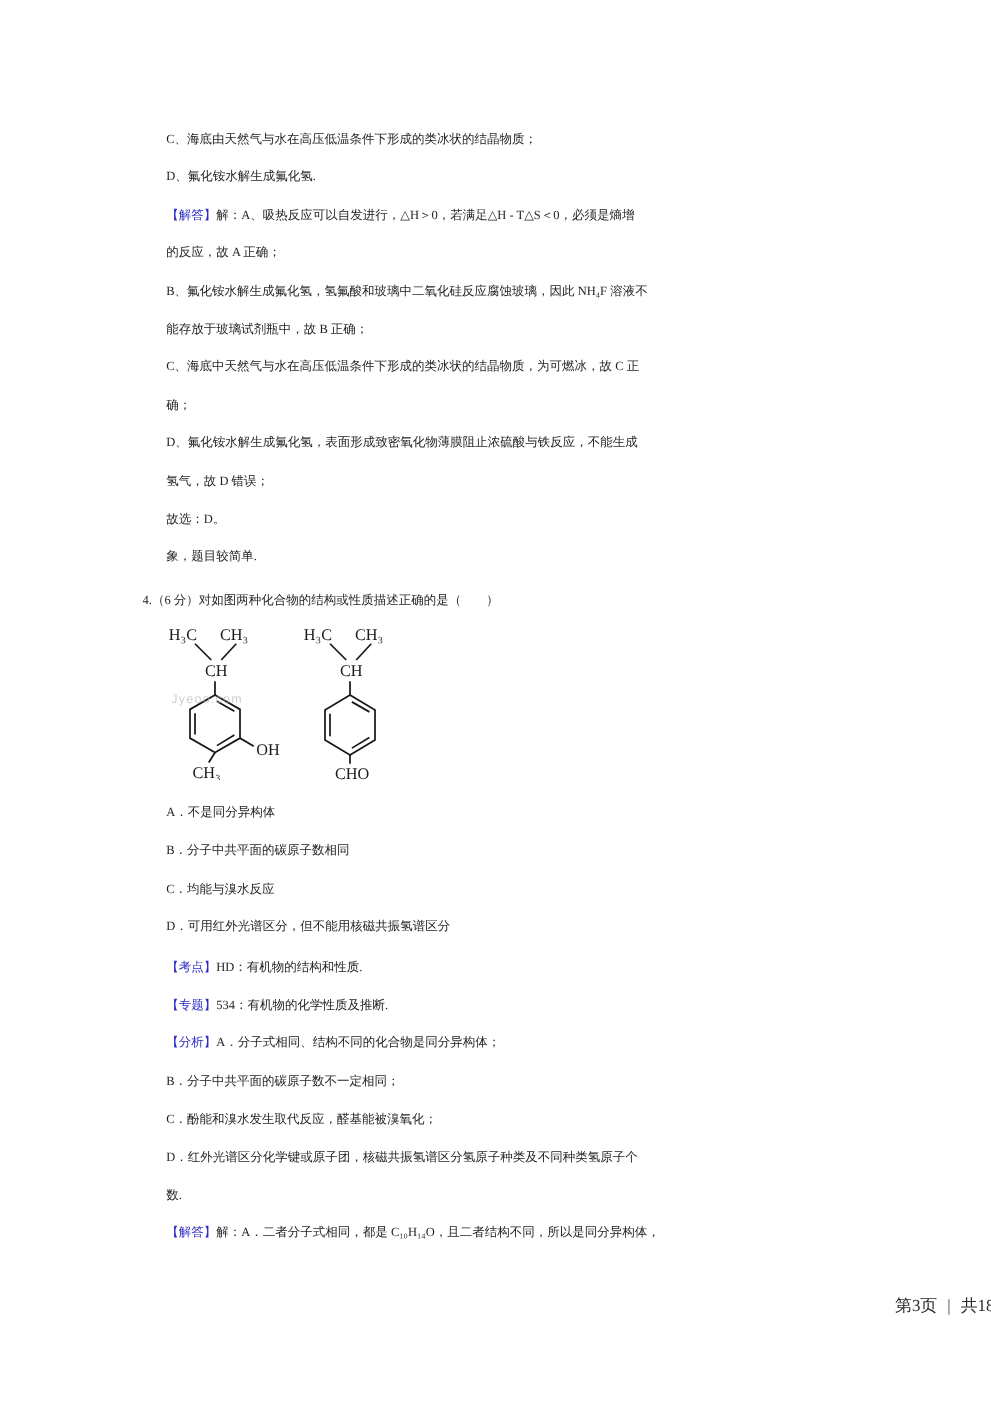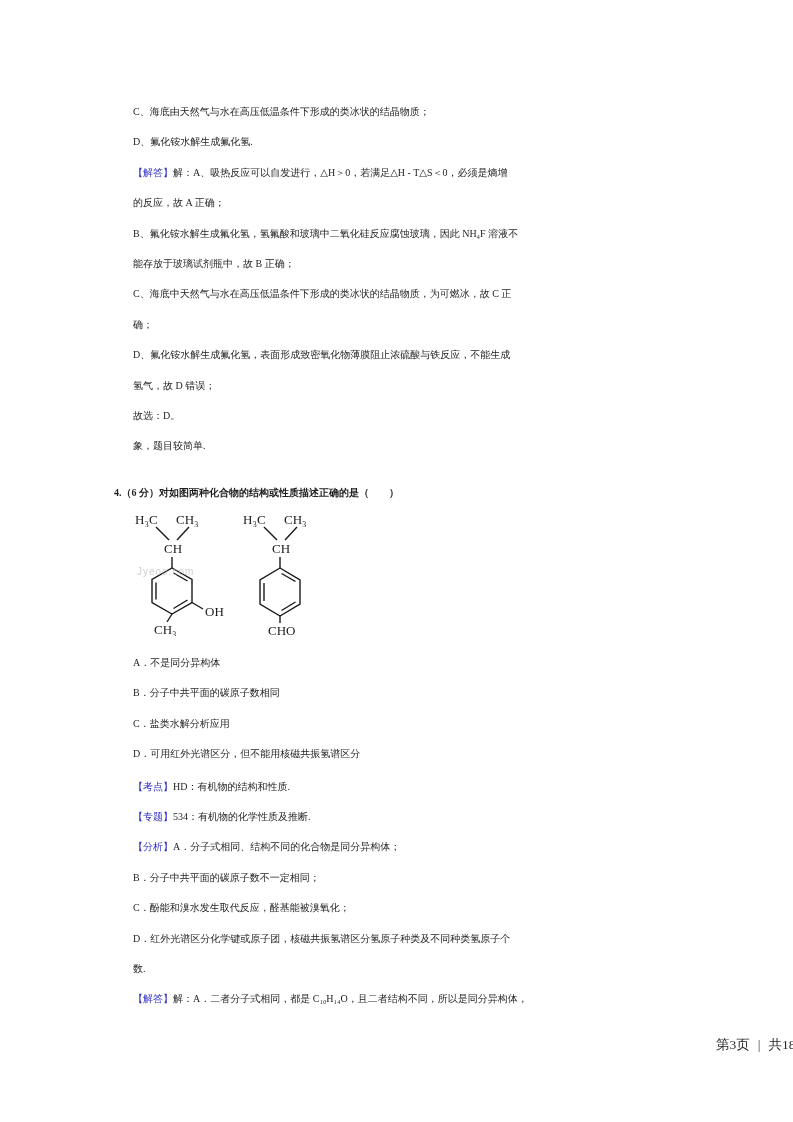--- a/index.html
+++ b/index.html
@@ -7,21 +7,21 @@
     width:793px; height:1122px; position:relative; overflow:hidden;
     background:#ffffff; color:#1f1f1f;
     font-family:"Liberation Serif","DejaVu Serif",serif;
   }
   .content { position:absolute; left:133px; top:97px; width:600px; }
   .line {
     height:30.4px; line-height:30.4px; font-size:10px;
     white-space:nowrap; color:#1f1f1f;
   }
   .blue { color:#2e2ec4;text-align:right; }
-  .q-line { margin-left:-19px; margin-top:16px;font-weight:bold; }
+  .q-line { margin-left:-19px; margin-top:4px; }
   .molecules {
     position:relative; display:flex; gap:2px; align-items:flex-start;
     margin:2px 0 2px 0; height:126px;
   }
   .molecules svg { display:block; }
   .mol-text { font-family:"Liberation Serif","DejaVu Serif",serif; font-size:13px; fill:#1a1a1a; }
   .bond { stroke:#1a1a1a; stroke-width:1.4; }
   .ring  { fill:none; stroke:#1a1a1a; stroke-width:1.4; }
   .watermark {
     position:absolute; left:4px; top:56px; font-family:"Liberation Sans","DejaVu Sans",sans-serif;
@@ -105,21 +105,21 @@
       <text class="mol-text" x="27" y="125">CHO</text>
     </svg>
   </div>
 
   <div class="options">
 
       <div class="line"><span>A．不是同分异构体</span></div>
 
       <div class="line"><span>B．分子中共平面的碳原子数相同</span></div>
 
-      <div class="line"><span>C．盐类水解分析应用</span></div>
+      <div class="line"><span>C．均能与溴水反应</span></div>
 
       <div class="line"><span>D．可用红外光谱区分，但不能用核磁共振氢谱区分</span></div>
     </div>
 
   <div class="part2">
 
       <div class="line"><span class="blue">【考点】</span><span>HD：有机物的结构和性质.</span></div>
 
       <div class="line"><span class="blue">【专题】</span><span>534：有机物的化学性质及推断.</span></div>
 

